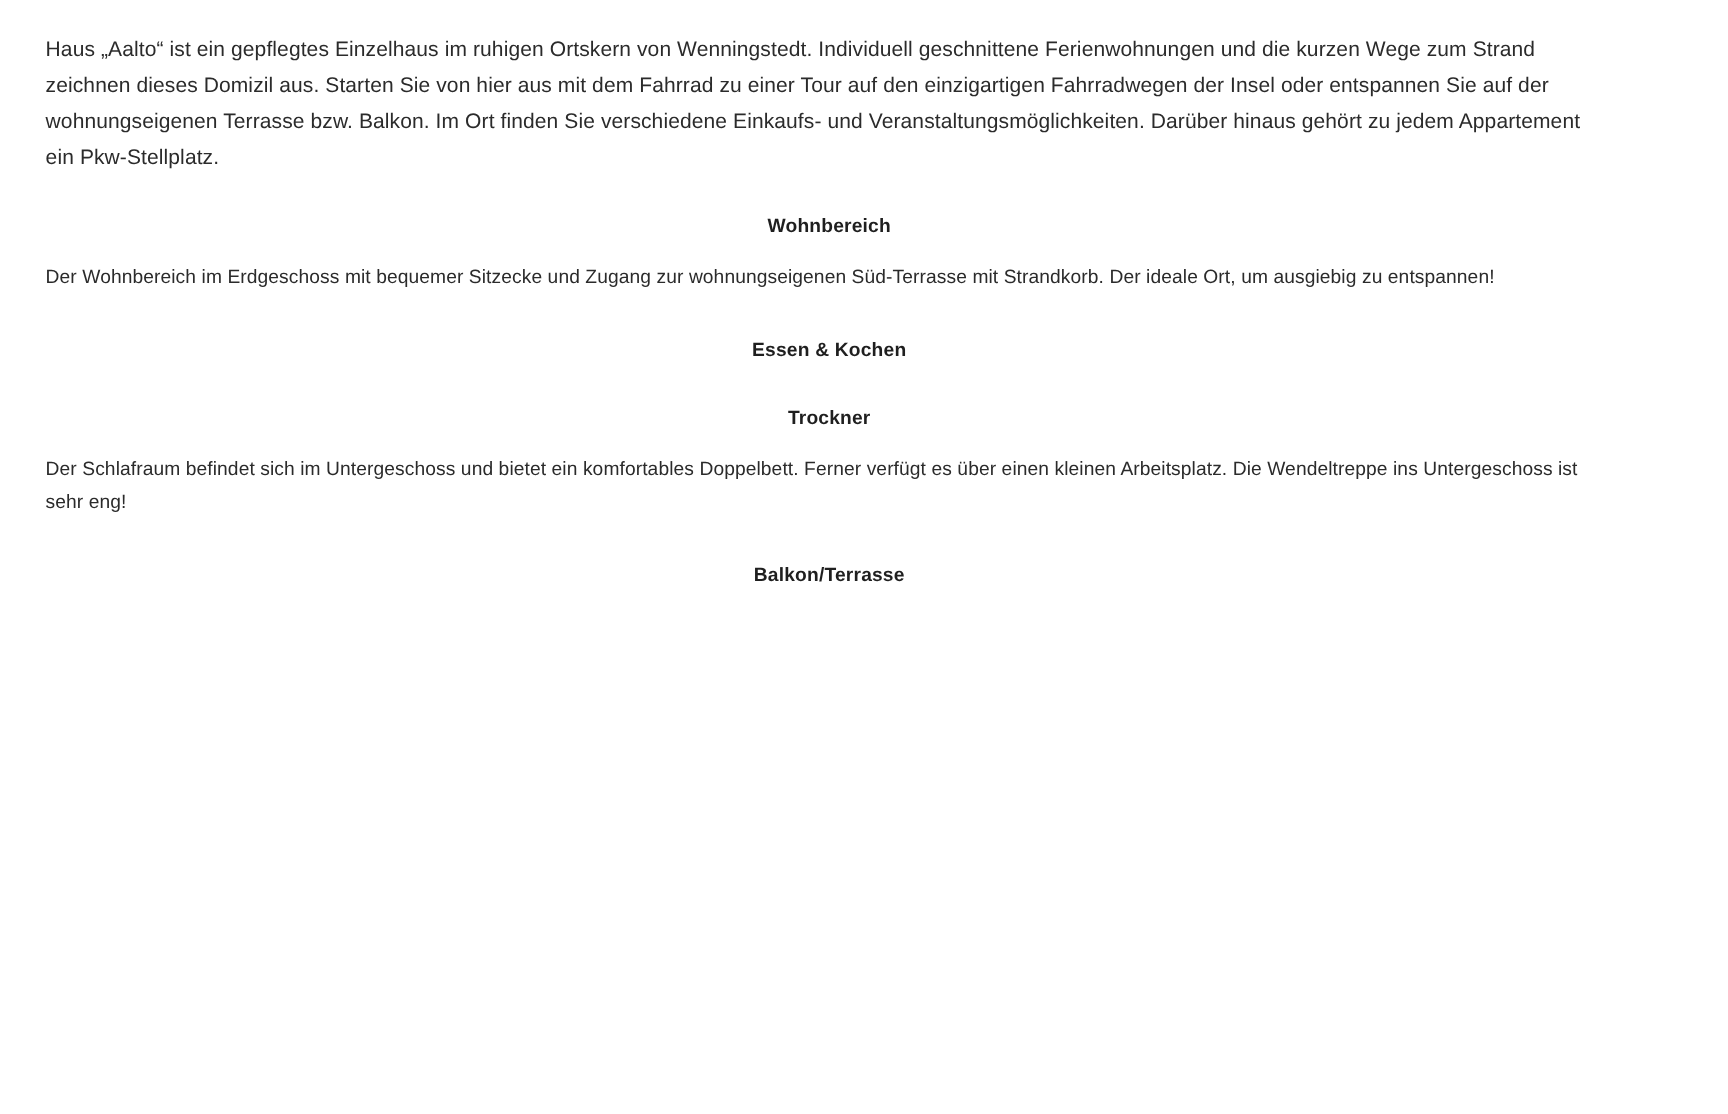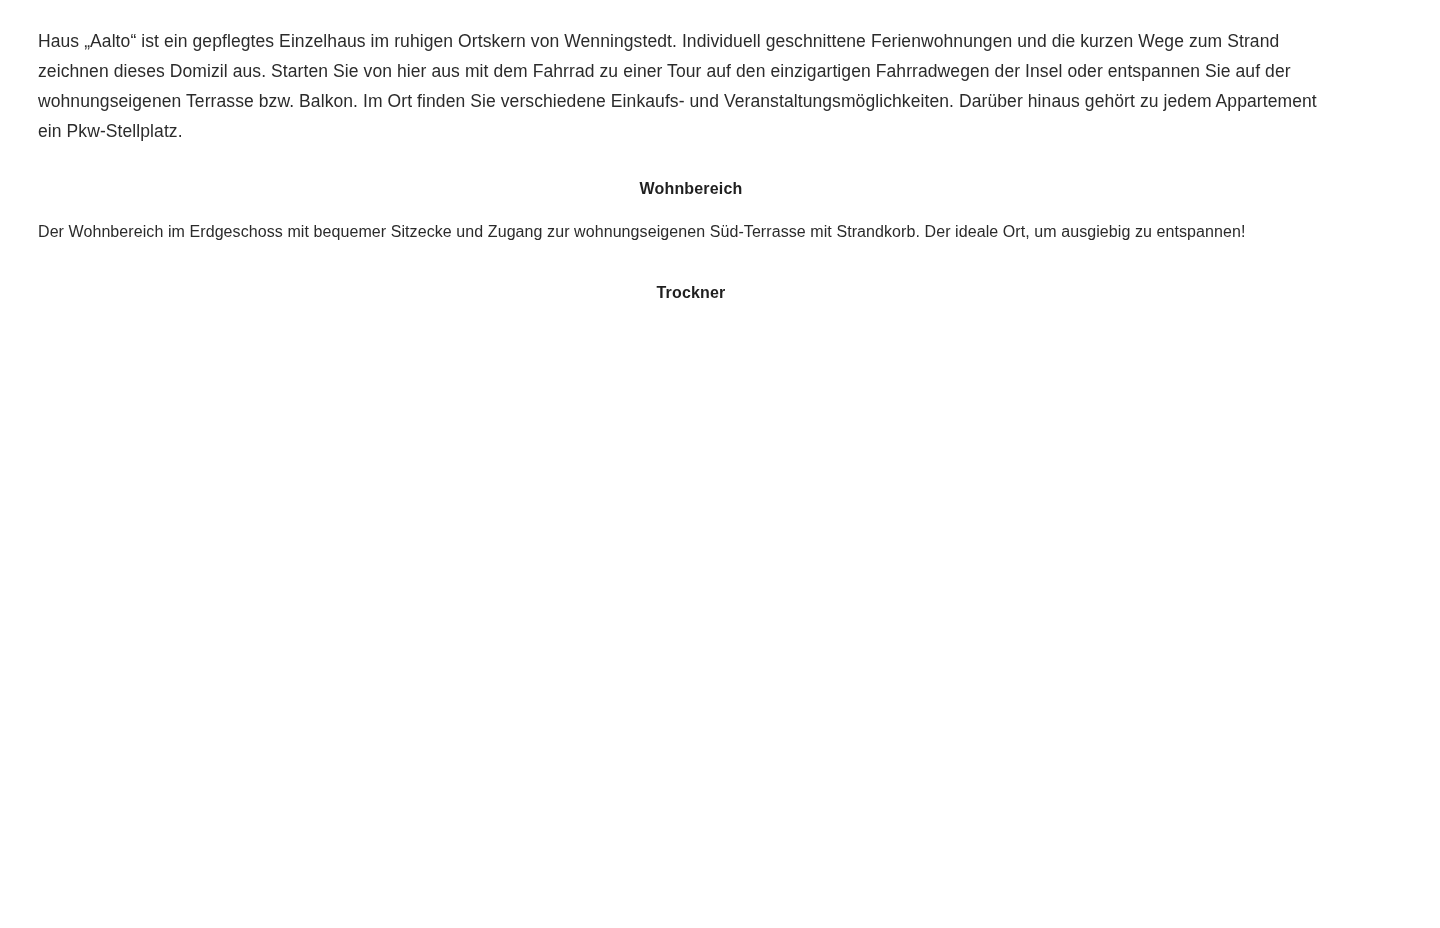--- a/index.html
+++ b/index.html
@@ -59,23 +59,26 @@
 <div class="page">
 
   <p class="intro">Haus „Aalto“ ist ein gepflegtes Einzelhaus im ruhigen Ortskern von Wenningstedt. Individuell geschnittene Ferienwohnungen und die kurzen Wege zum Strand zeichnen dieses Domizil aus. Starten Sie von hier aus mit dem Fahrrad zu einer Tour auf den einzigartigen Fahrradwegen der Insel oder entspannen Sie auf der wohnungseigenen Terrasse bzw. Balkon. Im Ort finden Sie verschiedene Einkaufs- und Veranstaltungsmöglichkeiten. Darüber hinaus gehört zu jedem Appartement ein Pkw-Stellplatz.</p>
 
   <section class="section">
     <h2 class="section-heading">Wohnbereich</h2>
     <p class="section-body">Der Wohnbereich im Erdgeschoss mit bequemer Sitzecke und Zugang zur wohnungseigenen Süd-Terrasse mit Strandkorb. Der ideale Ort, um ausgiebig zu entspannen!</p>
   </section>
 
   <section class="section">
+    <h2 class="section-heading">Essen &amp; Kochen</h2>
   </section>
 
   <section class="section">
     <h2 class="section-heading">Trockner</h2>
+    <p class="section-body">Der Schlafraum befindet sich im Untergeschoss und bietet ein komfortables Doppelbett. Ferner verfügt es über einen kleinen Arbeitsplatz. Die Wendeltreppe ins Untergeschoss ist sehr eng!</p>
   </section>
 
 
   <section class="section">
+    <h2 class="section-heading">Balkon/Terrasse</h2>
   </section>
 
 </div>
 
 </body></html>

